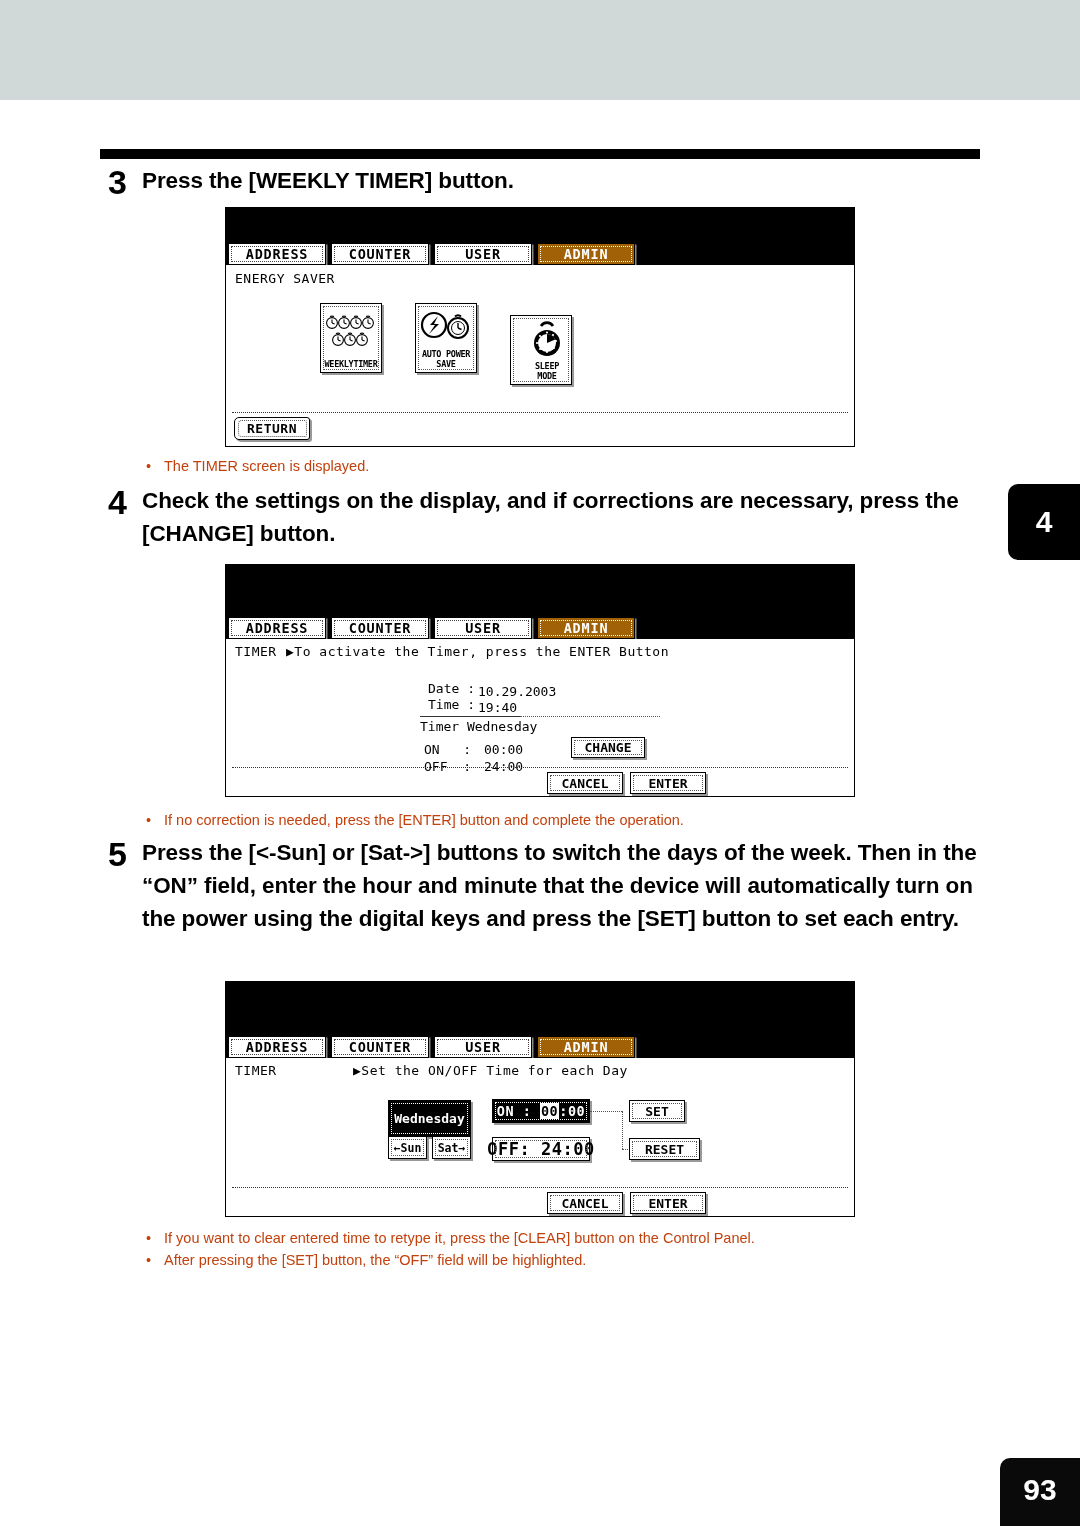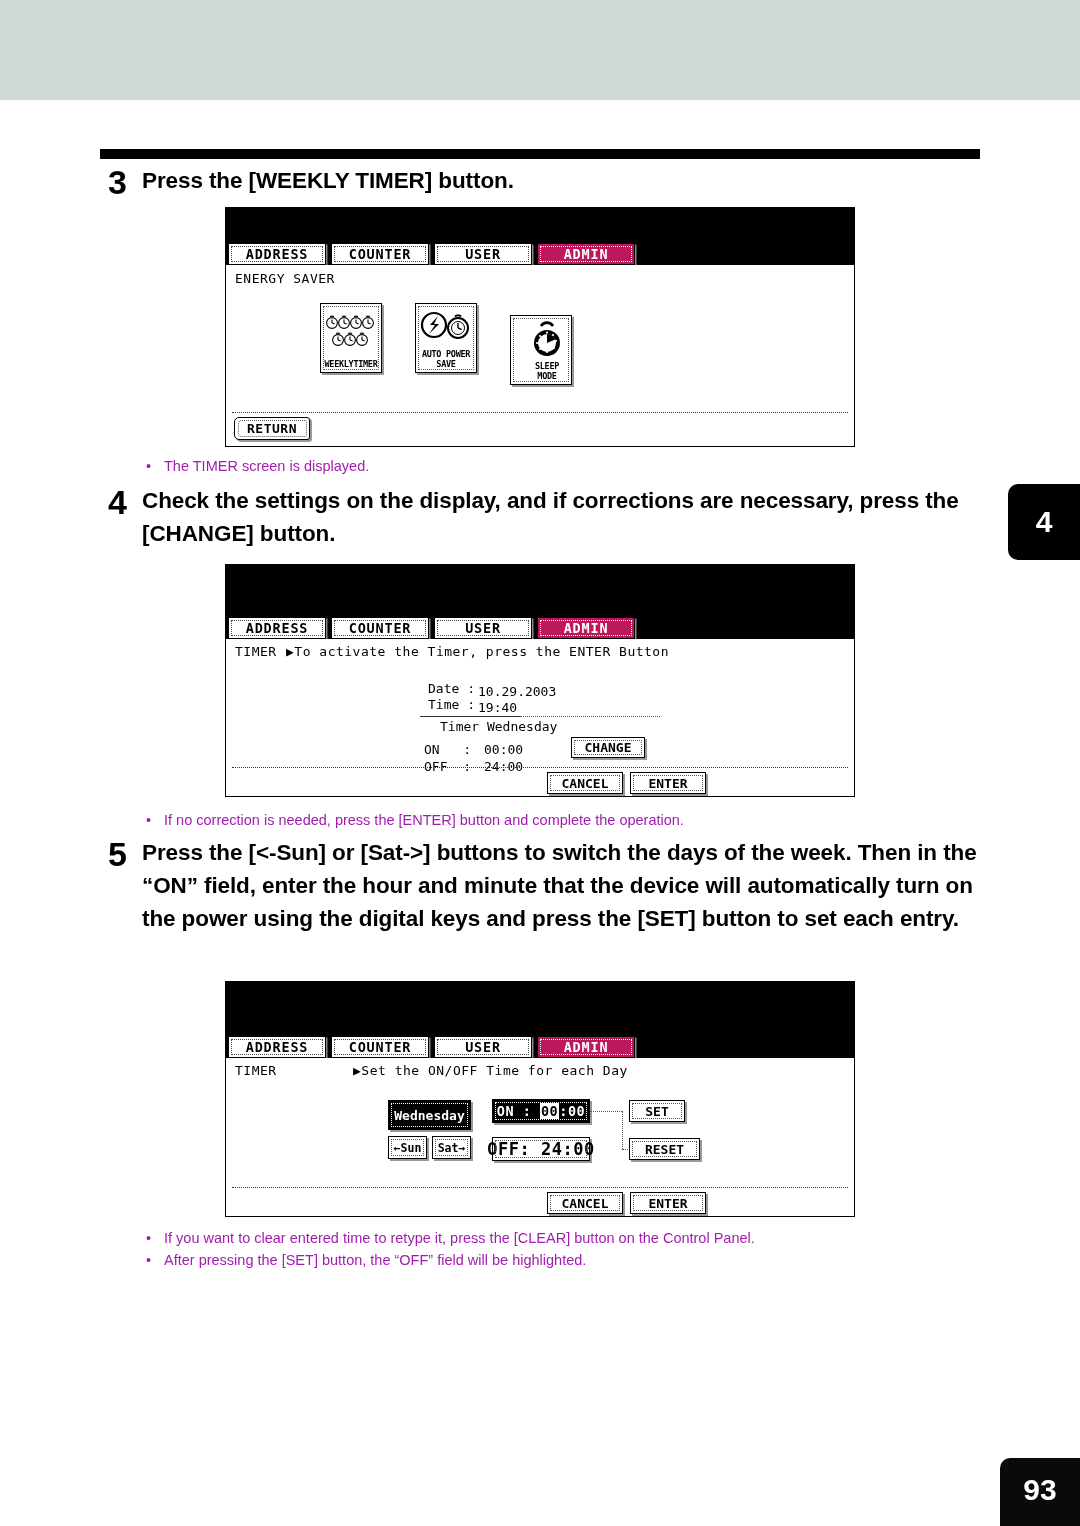--- a/index.html
+++ b/index.html
@@ -81,21 +81,21 @@
     letter-spacing: -0.1px;
     font-family: "Liberation Sans", sans-serif;
   }
 
   
   .note {
     position: absolute;
     font-size: 14.5px;
     line-height: 22px;
     font-family: "Liberation Sans", sans-serif;
-    color: #a21caf;
+    color: #c2410c;
     white-space: nowrap;
   }
   .note .dot {
     display: inline-block;
     width: 18px;
   }
 
   
   .lcd {
     position: absolute;
@@ -137,21 +137,21 @@
     line-height: 14px;
   }
   .tab::before {
     content: "";
     position: absolute;
     left: 2px; right: 2px; top: 2px; bottom: 2px;
     border: 1px dotted #444;
     pointer-events: none;
   }
   .tab.active {
-    background: #be185d;
+    background: #a16207;
   }
   .tab.active span { color: #ffffff; }
   .tab.active::before { border-color: #fff; }
 
   .lcd-body {
     position: relative;
     background: #ffffff;
   }
   .lcd-label {
     font-size: 13px;
@@ -436,21 +436,21 @@
     <div class="lcd-label" style="left:60px; top:5px;">▶To activate the Timer, press the ENTER Button</div>
 
     <div class="kv" style="left:202px; top:42px;">Date :</div>
     <div class="kv" style="left:252px; top:45px;">10.29.2003</div>
     <div class="kv" style="left:202px; top:58px;">Time :</div>
     <div class="kv" style="left:252px; top:61px;">19:40</div>
 
     <div class="kv-line" style="left:194px; top:77px; width:100px;"></div>
     <div class="kv-dotline" style="left:294px; top:77px; width:140px;"></div>
 
-    <div class="kv" style="left:214px; top:80px;">Timer Wednesday</div>
+    <div class="kv" style="left:194px; top:80px;">Timer Wednesday</div>
 
     <div class="kv" style="left:198px; top:103px;">ON   :</div>
     <div class="kv" style="left:258px; top:103px;">00:00</div>
     <div class="kv" style="left:198px; top:120px;">OFF  :</div>
     <div class="kv" style="left:258px; top:120px;">24:00</div>
 
     <div class="lbtn" style="left:345px; top:98px; width:74px; height:21px; font-size:13px;">CHANGE</div>
 
     <div class="dotted-sep" style="top:128px;"></div>
 
@@ -482,21 +482,21 @@
         </div>
       <div class="tab active">
           <span>ADMIN</span>
         </div>
     </div>
   </div>
   <div class="lcd-body" style="height:158px;">
     <div class="lcd-label" style="left:9px; top:5px;">TIMER</div>
     <div class="lcd-label" style="left:127px; top:5px;">▶Set the ON/OFF Time for each Day</div>
 
-    <div class="lbtn inv" style="left:162px; top:42px; width:83px; height:30px; font-size:13px;">Wednesday</div>
+    <div class="lbtn inv" style="left:162px; top:42px; width:83px; height:37px; font-size:13px;">Wednesday</div>
 
     <div class="lbtn" style="left:162px; top:78px; width:39px; height:23px; font-size:11.5px;">
       <span>←Sun</span>
     </div>
     <div class="lbtn" style="left:206px; top:78px; width:39px; height:23px; font-size:11.5px;">
       <span>Sat→</span>
     </div>
 
     <div class="lbtn inv" style="left:266px; top:41px; width:98px; height:24px; font-size:13.5px; letter-spacing:0.5px;">
       <span>ON :</span>&nbsp;<span class="hl">00</span><span>:</span><span>00</span>

